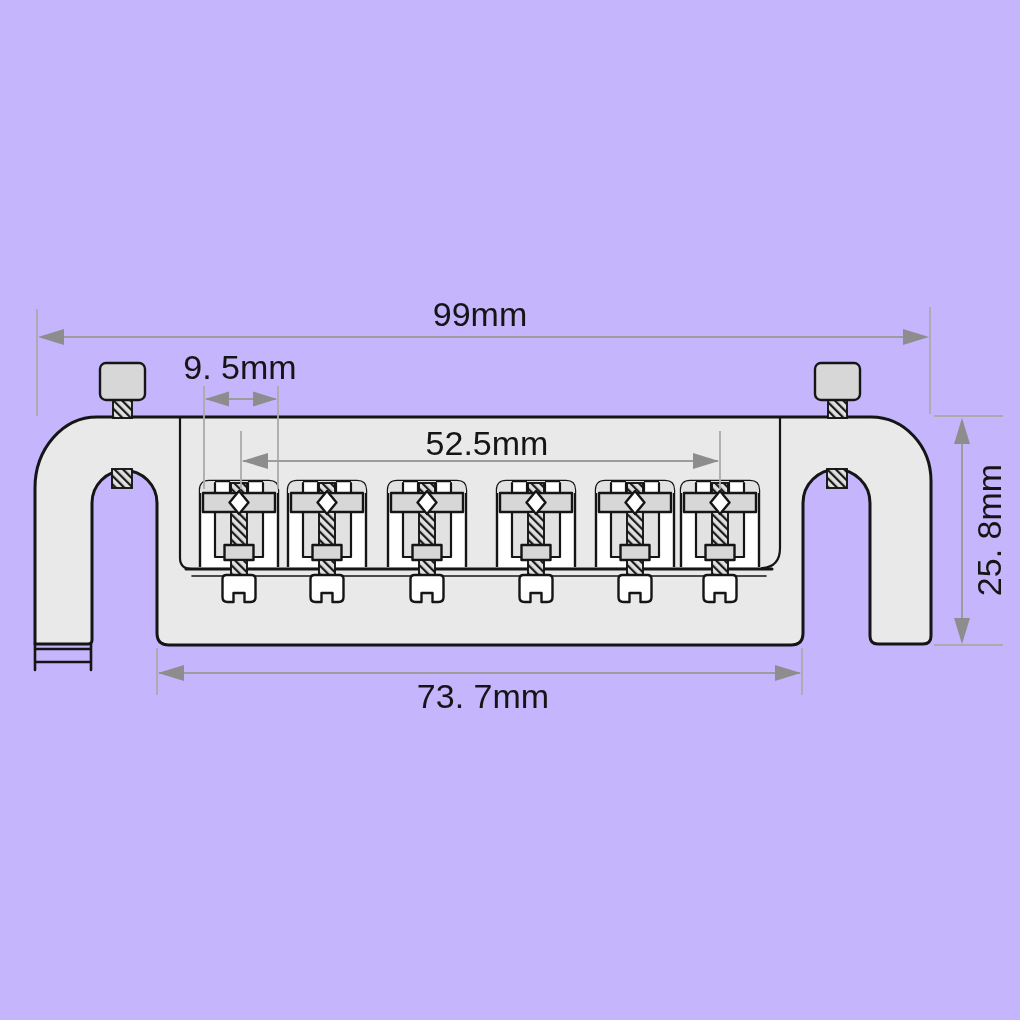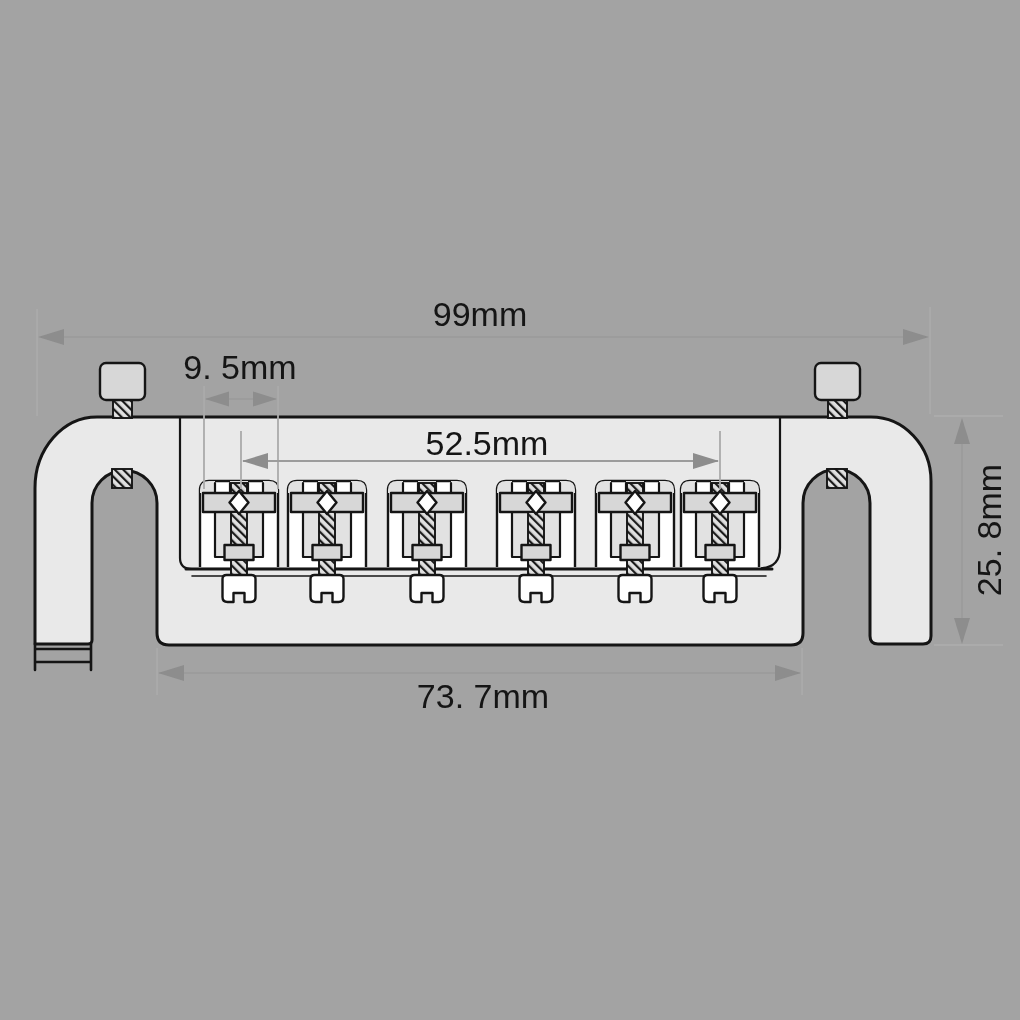--- a/index.html
+++ b/index.html
@@ -8,21 +8,21 @@
     background: #ffffff;
     width: 1020px;
     height: 1020px;
     overflow: hidden;
     font-family: "Liberation Sans", sans-serif;
   }
   #stage {
     position: relative;
     width: 1020px;
     height: 1020px;
-    background: #a3a3a3;
+    background: #c4b5fd;
   }
   svg { display: block; }
 
   
   .body-shape { fill: #e9e9e9; stroke: #151515; stroke-width: 3; stroke-linejoin: round; stroke-linecap: round; }
   .ln  { fill: none; stroke: #151515; stroke-width: 2.6; stroke-linejoin: round; stroke-linecap: round; }
   .ln-thin { fill: none; stroke: #151515; stroke-width: 2.2; stroke-linecap: round; }
   .shelf-main { fill: none; stroke: #151515; stroke-width: 3; stroke-linecap: round; }
   .shelf-thin { fill: none; stroke: #151515; stroke-width: 1.6; stroke-linecap: round; }
   .hw   { fill: #d7d7d7; stroke: #151515; stroke-width: 2.4; stroke-linejoin: round; }

